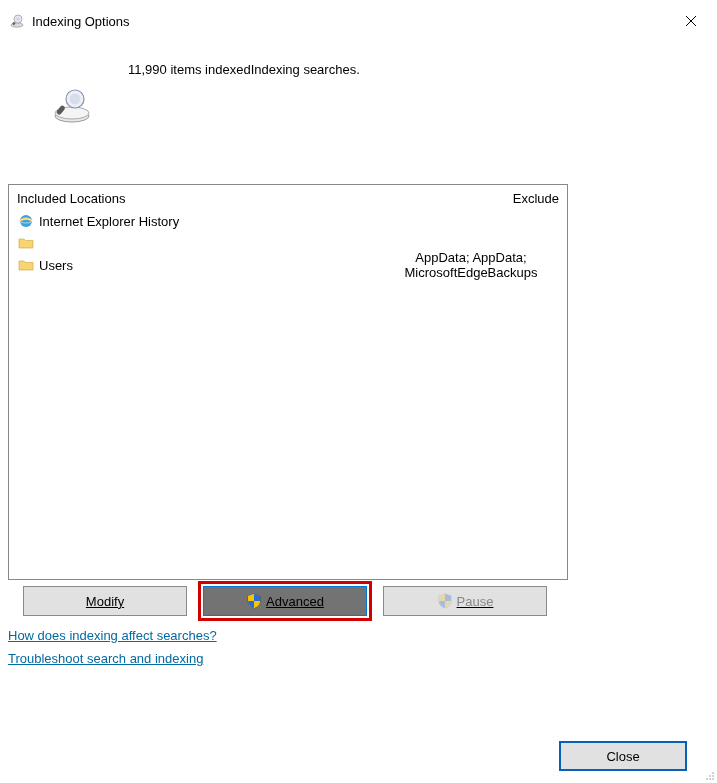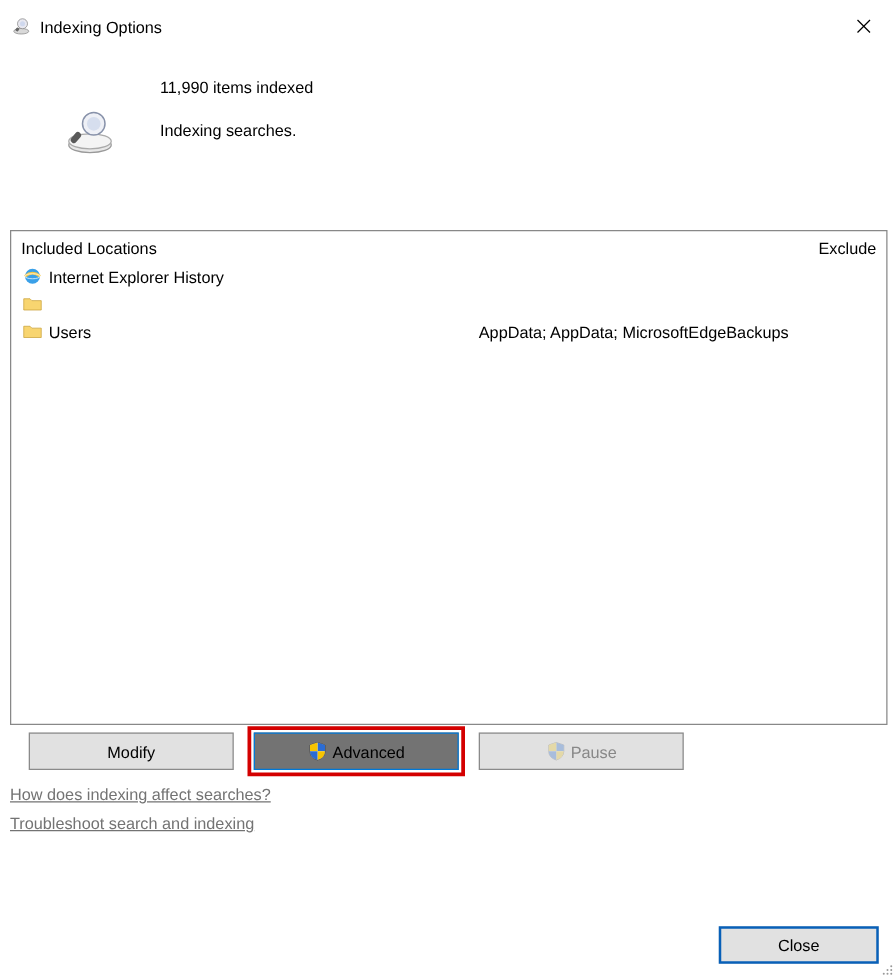--- a/index.html
+++ b/index.html
@@ -42,58 +42,59 @@
     }
     .status-icon-wrap {
       width: 52px;
       display: flex;
       align-items: center;
       justify-content: center;
       margin-top: 24px;
       margin-right: 30px;
     }
     .status-textcol {
-      display: flex; flex-direction: column;
+      display: flex; 
     }
     .status-count { margin-bottom: 20px; }
     .locations-label {
       margin: 0 0 8px 2px;
     }
     .locations-box {
       border: 1px solid #888;
       height: 396px;
       display: flex;
       flex-direction: column;
       margin-bottom: 4px;
-      width: 702px;
+      width: 560px;
     }
     .loc-header {
       display: flex;
       padding: 6px 8px 4px 8px;
     }
     .loc-col-included { width: 368px; }
     .loc-col-exclude { flex: 1; text-align: right; }
     .loc-rows {
       padding: 0 8px;
     }
     .loc-row {
       display: flex;
       align-items: center;
       height: 22px;
     }
     .loc-row .rowicon {
       width: 18px; height: 18px; margin-right: 4px;
       display: flex; align-items: center; justify-content: center;
     }
     .loc-row .rowlabel { width: 344px; }
-    .loc-row .rowexclude { flex: 1; }
+    .loc-row .rowexclude { flex: 1; text-align: center; }
     .button-row {
       display: flex;
       gap: 16px;
       padding: 2px 0 8px 15px;
+      text-decoration: underline;
     }
     .btn {
       width: 164px;
       height: 30px;
       border: 1px solid #8a8a8a;
       background: #e1e1e1;
       display: flex;
       align-items: center;
       justify-content: center;
       font-family: inherit;
@@ -105,31 +106,31 @@
       outline: 3px solid #d40000;
       outline-offset: 2px;
       background: #737373;
       border-color: #0078d7;
     }
     .btn.disabled {
       color: #888;
       cursor: default;
     }
     .link {
-      color: #737373;
+      color: #0369a1;
       text-decoration: underline;
       cursor: pointer;
       display: inline-block;
       margin: 4px 0;
       text-align: center;
     }
     .footer-row {
       position: absolute;
       bottom: 12px;
-      right: 14px;
+      right: 30px;
     }
     .close-button {
       width: 128px;
       height: 30px;
       border: 2px solid #0860b8;
       background: #e1e1e1;
       font-family: inherit;
       font-size: 13px;
       cursor: pointer;
     }

